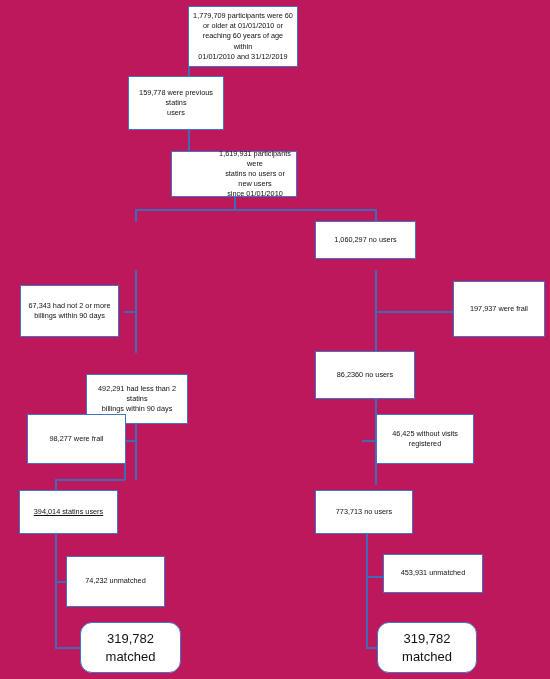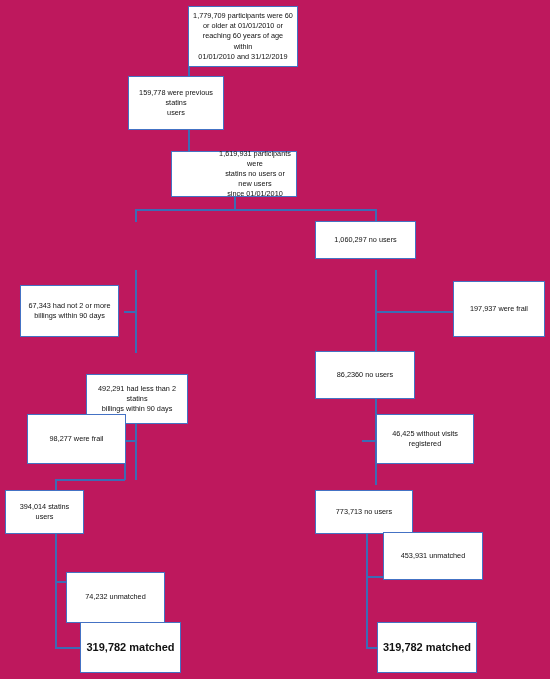--- a/index.html
+++ b/index.html
@@ -26,22 +26,23 @@
     align-items: center;
     justify-content: center;
     text-align: center;
     color: #111111;
     font-size: 7.3px;
     line-height: 1.38;
     padding: 2px 4px;
     z-index: 2;
   }
   .node.bold {
-    font-weight: bold;
-    font-size: 11px;
+    font-weight: normal;
+    font-size: 13px;
+    border-radius: 12px;
   }
   .node span {
     display: block;
     white-space: pre-line;
   }
   .conn {
     position: absolute;
     background: #3B6CB5;
     z-index: 1;
   }
@@ -127,33 +128,33 @@
   </div>
 
   <div class="node" style="left:27px; top:414px; width:99px; height:50px;">
     <span>98,277 were frail</span>
   </div>
 
   <div class="node" style="left:376px; top:414px; width:98px; height:50px;">
     <span>46,425 without visits registered</span>
   </div>
 
-  <div class="node" style="left:5px; top:490px; width:79px; height:44px;">
+  <div class="node" style="left:19px; top:490px; width:99px; height:44px;text-decoration:underline;">
     <span>394,014  statins users</span>
   </div>
 
   <div class="node" style="left:315px; top:490px; width:98px; height:44px;">
     <span>773,713 no users</span>
   </div>
 
-  <div class="node" style="left:66px; top:556px; width:99px; height:51px;margin-top:16px;">
+  <div class="node" style="left:66px; top:556px; width:99px; height:51px;">
     <span>74,232 unmatched</span>
   </div>
 
-  <div class="node" style="left:383px; top:532px; width:100px; height:48px;">
+  <div class="node" style="left:383px; top:554px; width:100px; height:39px;">
     <span>453,931 unmatched</span>
   </div>
 
   <div class="node bold" style="left:80px; top:622px; width:101px; height:51px;">
     <span>319,782 matched</span>
   </div>
 
   <div class="node bold" style="left:377px; top:622px; width:100px; height:51px;">
     <span>319,782 matched</span>
   </div>

